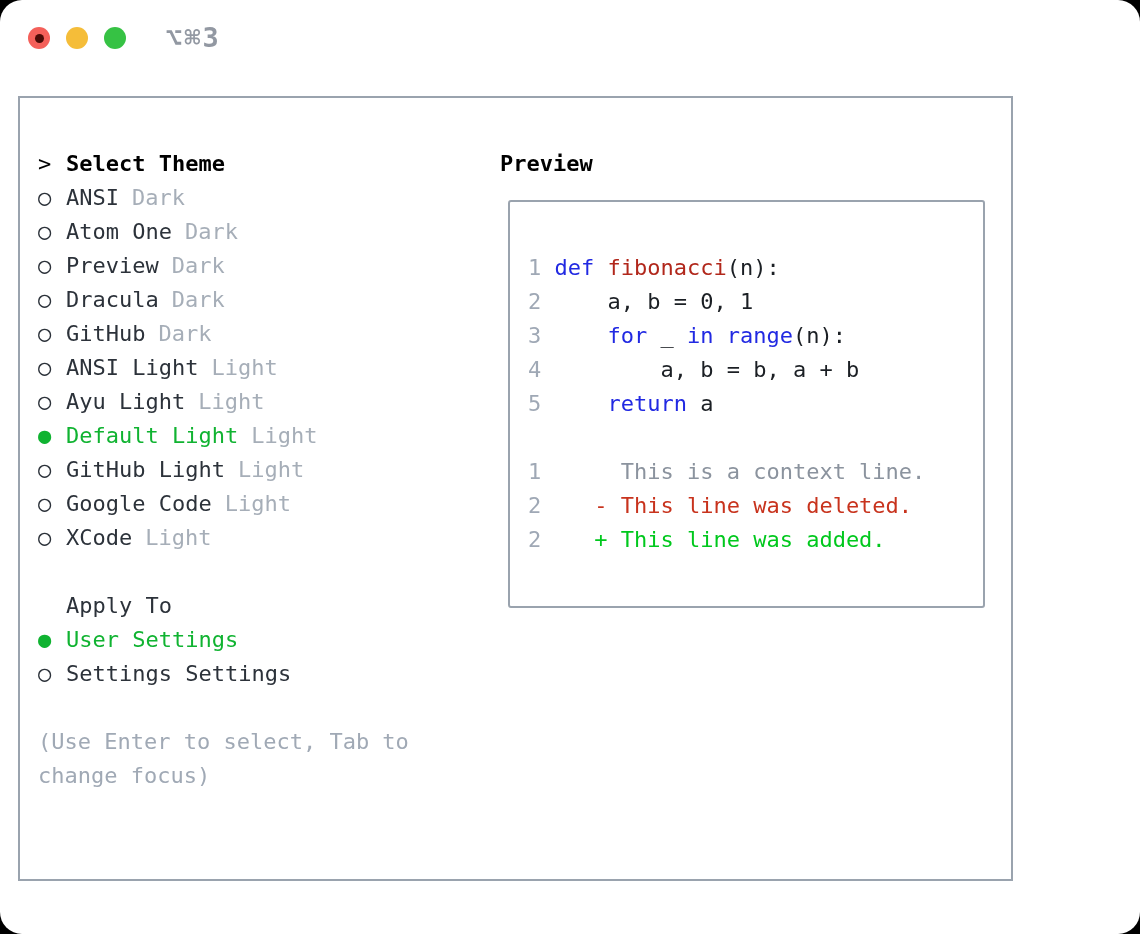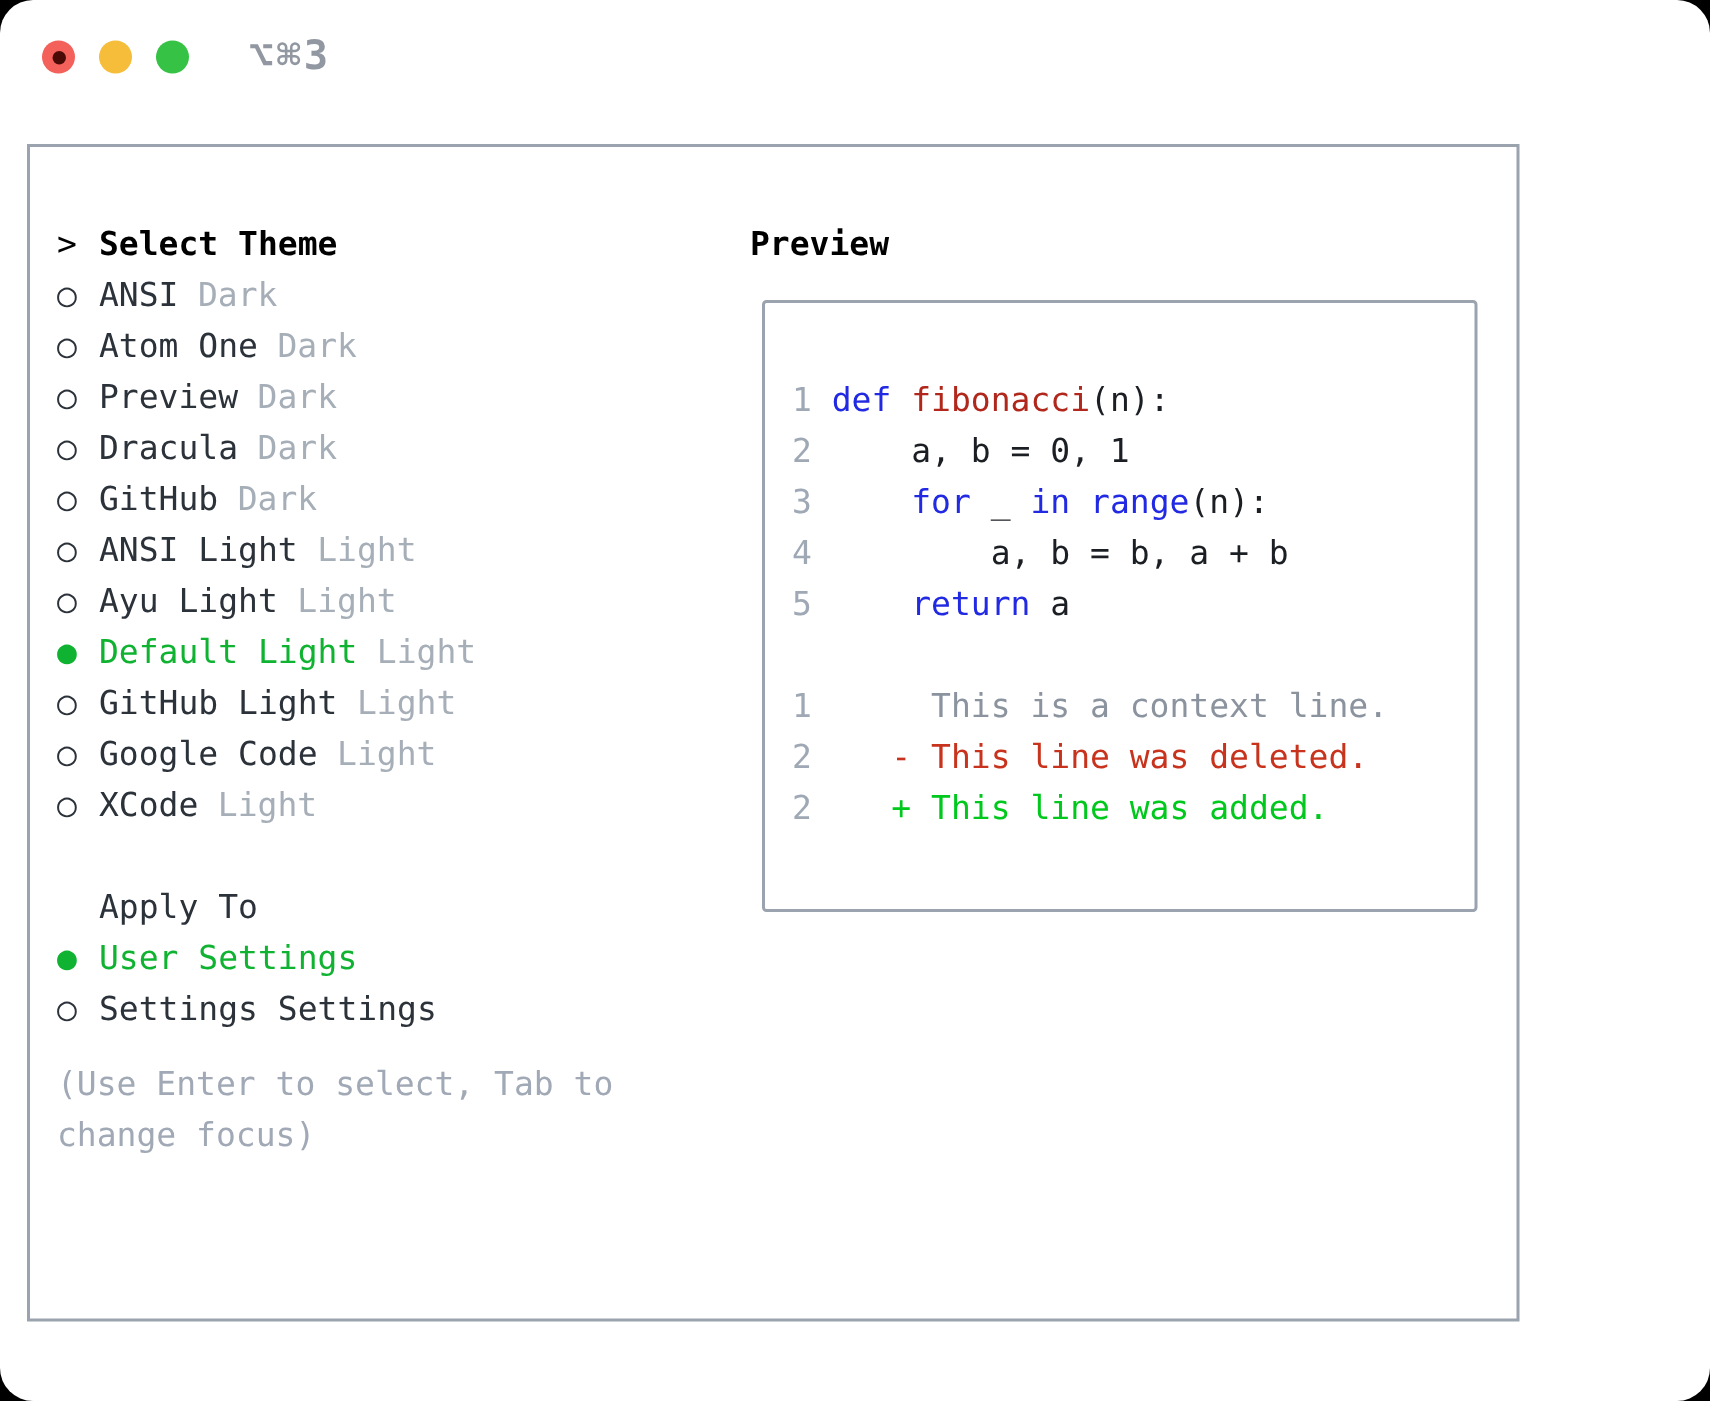--- a/index.html
+++ b/index.html
@@ -32,21 +32,21 @@
     position:absolute; left:18px; top:49px; width:444px;
     font-size:22px; line-height:34px; color:#2c323a;
   }
   .row { height:34px; white-space:pre; }
   .marker { display:inline-block; width:28px; color:#2c323a; }
   .hdr { font-weight:bold; color:#000000; }
   .cursor { color:#000000; }
   .variant { margin-left:13px; color:#a6aeb8; }
   .row.selected .marker, .row.selected .name, .row.selected .label { color:#10b331; }
   .hint {
-    margin-top:16px; width:444px; color:#a0a9b5;
+    margin-top:34px; width:444px; color:#a0a9b5;
     font-size:22px; line-height:34px;
   }
   
   .right-col { position:absolute; left:480px; top:49px; }
   .preview-hdr {
     height:34px; line-height:34px; font-size:22px;
     font-weight:bold; color:#000000;
   }
   .preview-box {
     margin-top:19px; margin-left:8px; width:477px; height:408px;

